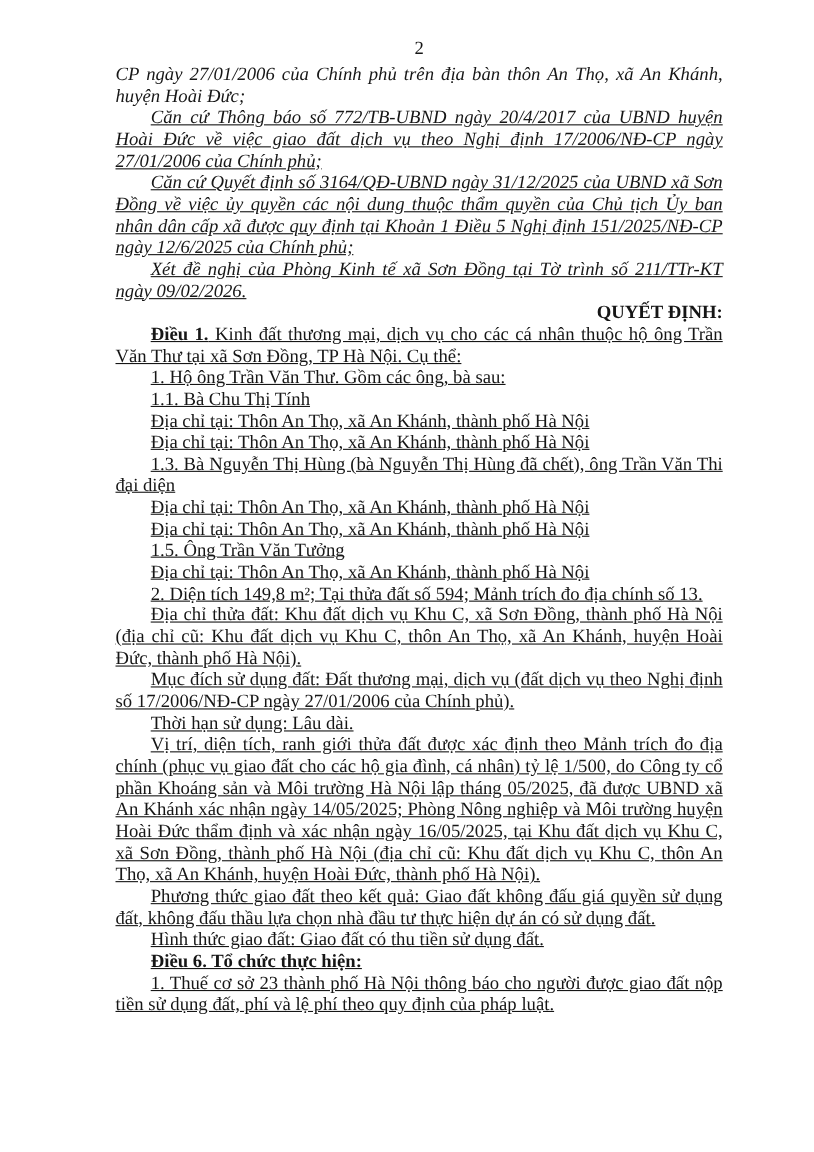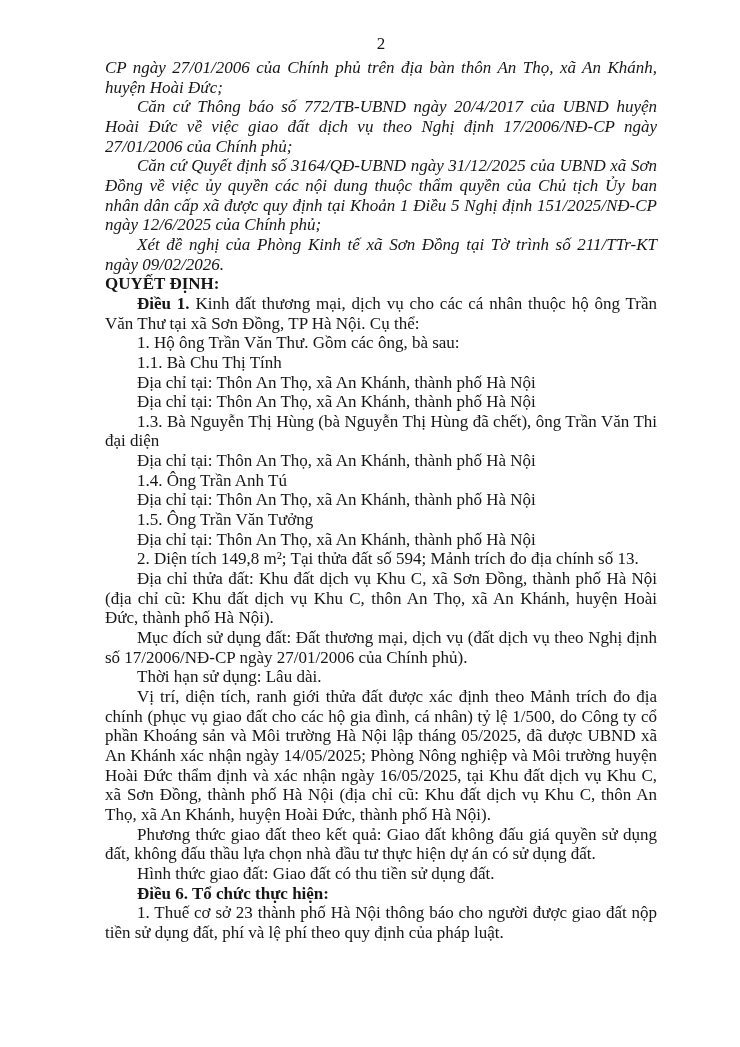--- a/index.html
+++ b/index.html
@@ -21,22 +21,22 @@
     line-height:20px;
     margin:0 0 4px 0;
   }
   p.para{
     margin:0;
     font-size:17px;
     line-height:19.65px;
     text-align:justify;
     text-justify:inter-word;
   }
-  p.para.indent{ text-indent:32px; }
-  p.para.center{ text-align:left; text-indent:0; }
+  p.para.indent{ text-indent:32px;text-decoration:underline; }
+  p.para.center{ text-align:right; text-indent:0; }
   p.para.italic{ font-style:italic; }
   .bold{ font-weight:bold; }
 </style>
 </head>
 <body>
 
 <div class="page">
   <p class="page-number">2</p>
   <div>
       <p class="para italic"><span>CP ngày 27/01/2006 của Chính phủ trên địa bàn thôn An Thọ, xã An Khánh, huyện Hoài Đức;</span></p>
@@ -44,21 +44,20 @@
       <p class="para italic indent"><span>Căn cứ Quyết định số 3164/QĐ-UBND ngày 31/12/2025 của UBND xã Sơn Đồng về việc ủy quyền các nội dung thuộc thẩm quyền của Chủ tịch Ủy ban nhân dân cấp xã được quy định tại Khoản 1 Điều 5 Nghị định 151/2025/NĐ-CP ngày 12/6/2025 của Chính phủ;</span></p>
       <p class="para italic indent"><span>Xét đề nghị của Phòng Kinh tế xã Sơn Đồng tại Tờ trình số 211/TTr-KT ngày 09/02/2026.</span></p>
       <p class="para center"><span class="bold">QUYẾT ĐỊNH:</span></p>
       <p class="para indent"><span class="bold">Điều 1.</span><span> Kinh đất thương mại, dịch vụ cho các cá nhân thuộc hộ ông Trần Văn Thư tại xã Sơn Đồng, TP Hà Nội. Cụ thể:</span></p>
       <p class="para indent"><span>1. Hộ ông Trần Văn Thư. Gồm các ông, bà sau:</span></p>
       <p class="para indent"><span>1.1. Bà Chu Thị Tính</span></p>
       <p class="para indent"><span>Địa chỉ tại: Thôn An Thọ, xã An Khánh, thành phố Hà Nội</span></p>
       <p class="para indent"><span>Địa chỉ tại: Thôn An Thọ, xã An Khánh, thành phố Hà Nội</span></p>
       <p class="para indent"><span>1.3. Bà Nguyễn Thị Hùng (bà Nguyễn Thị Hùng đã chết), ông Trần Văn Thi đại diện</span></p>
       <p class="para indent"><span>Địa chỉ tại: Thôn An Thọ, xã An Khánh, thành phố Hà Nội</span></p>
-      <p class="para indent"><span>1.4. Ông Trần Anh Tú</span></p>
       <p class="para indent"><span>Địa chỉ tại: Thôn An Thọ, xã An Khánh, thành phố Hà Nội</span></p>
       <p class="para indent"><span>1.5. Ông Trần Văn Tưởng</span></p>
       <p class="para indent"><span>Địa chỉ tại: Thôn An Thọ, xã An Khánh, thành phố Hà Nội</span></p>
       <p class="para indent"><span>2. Diện tích 149,8 m²; Tại thửa đất số  594; Mảnh trích đo địa chính số 13.</span></p>
       <p class="para indent"><span>Địa chỉ thửa đất: Khu đất dịch vụ Khu C, xã Sơn Đồng, thành phố Hà Nội (địa chỉ cũ: Khu đất dịch vụ Khu C, thôn An Thọ, xã An Khánh, huyện Hoài Đức, thành phố Hà Nội).</span></p>
       <p class="para indent"><span>Mục đích sử dụng đất: Đất thương mại, dịch vụ (đất dịch vụ theo Nghị định số 17/2006/NĐ-CP ngày 27/01/2006 của Chính phủ).</span></p>
       <p class="para indent"><span>Thời hạn sử dụng: Lâu dài.</span></p>
       <p class="para indent"><span>Vị trí, diện tích, ranh giới thửa đất được xác định theo Mảnh trích đo địa chính (phục vụ giao đất cho các hộ gia đình, cá nhân) tỷ lệ 1/500, do Công ty cổ phần Khoáng sản và Môi trường Hà Nội lập tháng 05/2025, đã được UBND xã An Khánh xác nhận ngày 14/05/2025; Phòng Nông nghiệp và Môi trường huyện Hoài Đức thẩm định và xác nhận ngày 16/05/2025, tại Khu đất dịch vụ Khu C, xã Sơn Đồng, thành phố Hà Nội (địa chỉ cũ: Khu đất dịch vụ Khu C, thôn An Thọ, xã An Khánh, huyện Hoài Đức, thành phố Hà Nội).</span></p>
       <p class="para indent"><span>Phương thức giao đất theo kết quả: Giao đất không đấu giá quyền sử dụng đất, không đấu thầu lựa chọn nhà đầu tư thực hiện dự án có sử dụng đất.</span></p>
       <p class="para indent"><span>Hình thức giao đất: Giao đất có thu tiền sử dụng đất.</span></p>

